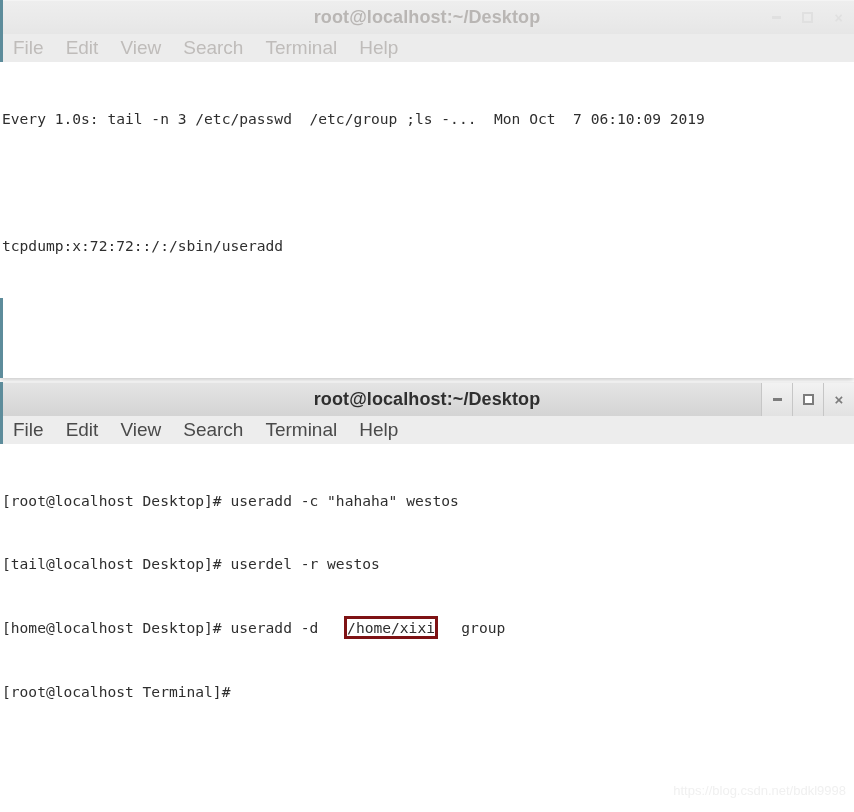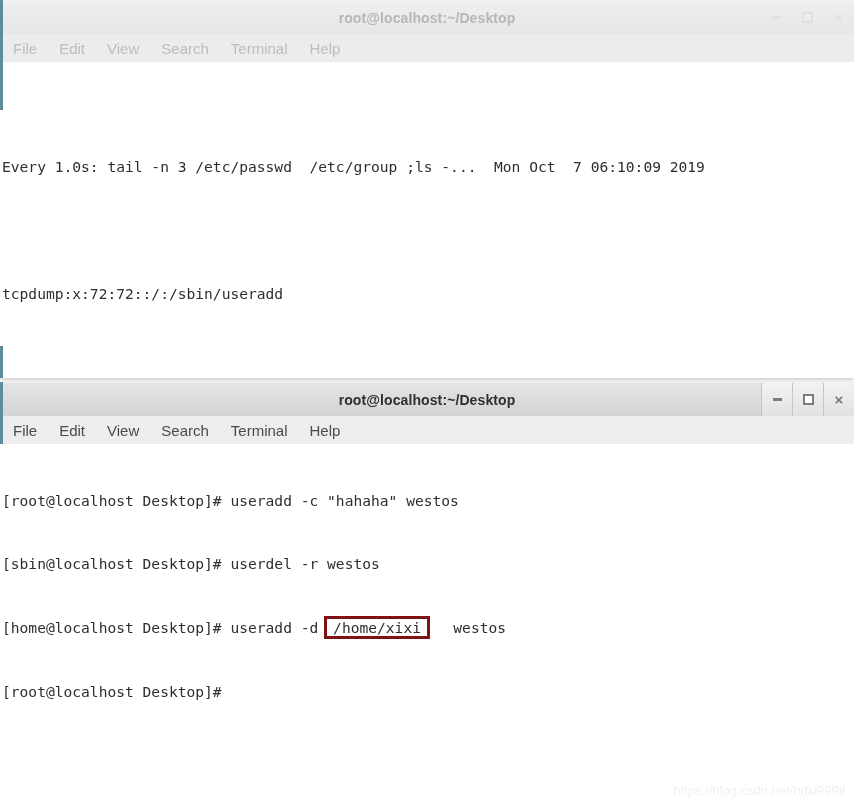--- a/index.html
+++ b/index.html
@@ -25,21 +25,21 @@
   .titlebar {
     position: relative;
     height: 34px;
     display: flex;
     align-items: center;
     justify-content: center;
     box-sizing: border-box;
     overflow: hidden;
   }
   .titlebar-text {
-    font-size: 14px;
+    font-size: 18px;
     font-weight: bold;
     letter-spacing: 0.1px;
     white-space: nowrap;
   }
   .win-buttons {
     position: absolute;
     top: 0;
     right: 0;
     height: 100%;
     display: flex;
@@ -103,21 +103,21 @@
 
   
   .menubar {
     height: 28px;
     display: flex;
     align-items: center;
     padding-left: 13px;
     box-sizing: border-box;
   }
   .menu-item {
-    font-size: 15px;
+    font-size: 19px;
     margin-right: 22px;
     white-space: nowrap;
   }
 
   
   .term-body {
     background: #ffffff;
     font-family: "DejaVu Sans Mono", "Liberation Mono", monospace;
     font-size: 14.6px;
     line-height: 21.3px;
@@ -131,40 +131,41 @@
   .term-line {
     white-space: pre;
     height: 21.3px;
   }
   .blank { visibility: hidden; }
 
   
   .hl {
     outline: 3px solid #7e1214;
     outline-offset: 0px;
-    padding: 0 6px;
-    position: relative;
+    padding: 0 0;
+    position: relative;
+    margin-left: 20px;
   }
 
   
   .accent-left {
     position: absolute;
     left: 0;
     top: 0;
     bottom: 0;
     width: 3px;
     background: #5d8c9b;
   }
 
   
   #window-top {
     left: 0; top: 0; width: 854px; height: 378px;
     box-shadow: 0 2px 5px rgba(0,0,0,0.22);
   }
-  #window-top .term-body { height: 236px; margin-top: 48px; }
+  #window-top .term-body { height: 236px; }
 
   
   #window-bottom {
     left: 0; top: 382px; width: 854px; height: 430px;
   }
   #window-bottom .term-body { height: 480px; }
 
   
   .watermark {
     position: absolute;
@@ -249,19 +250,19 @@
     <span class="menu-item">View</span>
     <span class="menu-item">Search</span>
     <span class="menu-item">Terminal</span>
     <span class="menu-item">Help</span>
   </div>
 
   <div class="accent-left"></div>
 
   <div class="term-body">
     <div class="term-line">[root@localhost Desktop]# useradd -c "hahaha" westos</div>
-    <div class="term-line">[sbin@localhost Desktop]# userdel -r westos</div>
-    <div class="term-line"><span>[home@localhost Desktop]# useradd -d </span><span class="hl">/home/xixi</span><span>   westos</span></div>
-    <div class="term-line">[root@localhost Desktop]#</div>
+    <div class="term-line">[tail@localhost Desktop]# userdel -r westos</div>
+    <div class="term-line"><span>[home@localhost Desktop]# useradd -d </span><span class="hl">/home/xixi</span><span>   group</span></div>
+    <div class="term-line">[root@localhost Terminal]#</div>
   </div>
 
   <div class="watermark">https://blog.csdn.net/bdkl9998</div>
 </div>
 
 </body></html>

